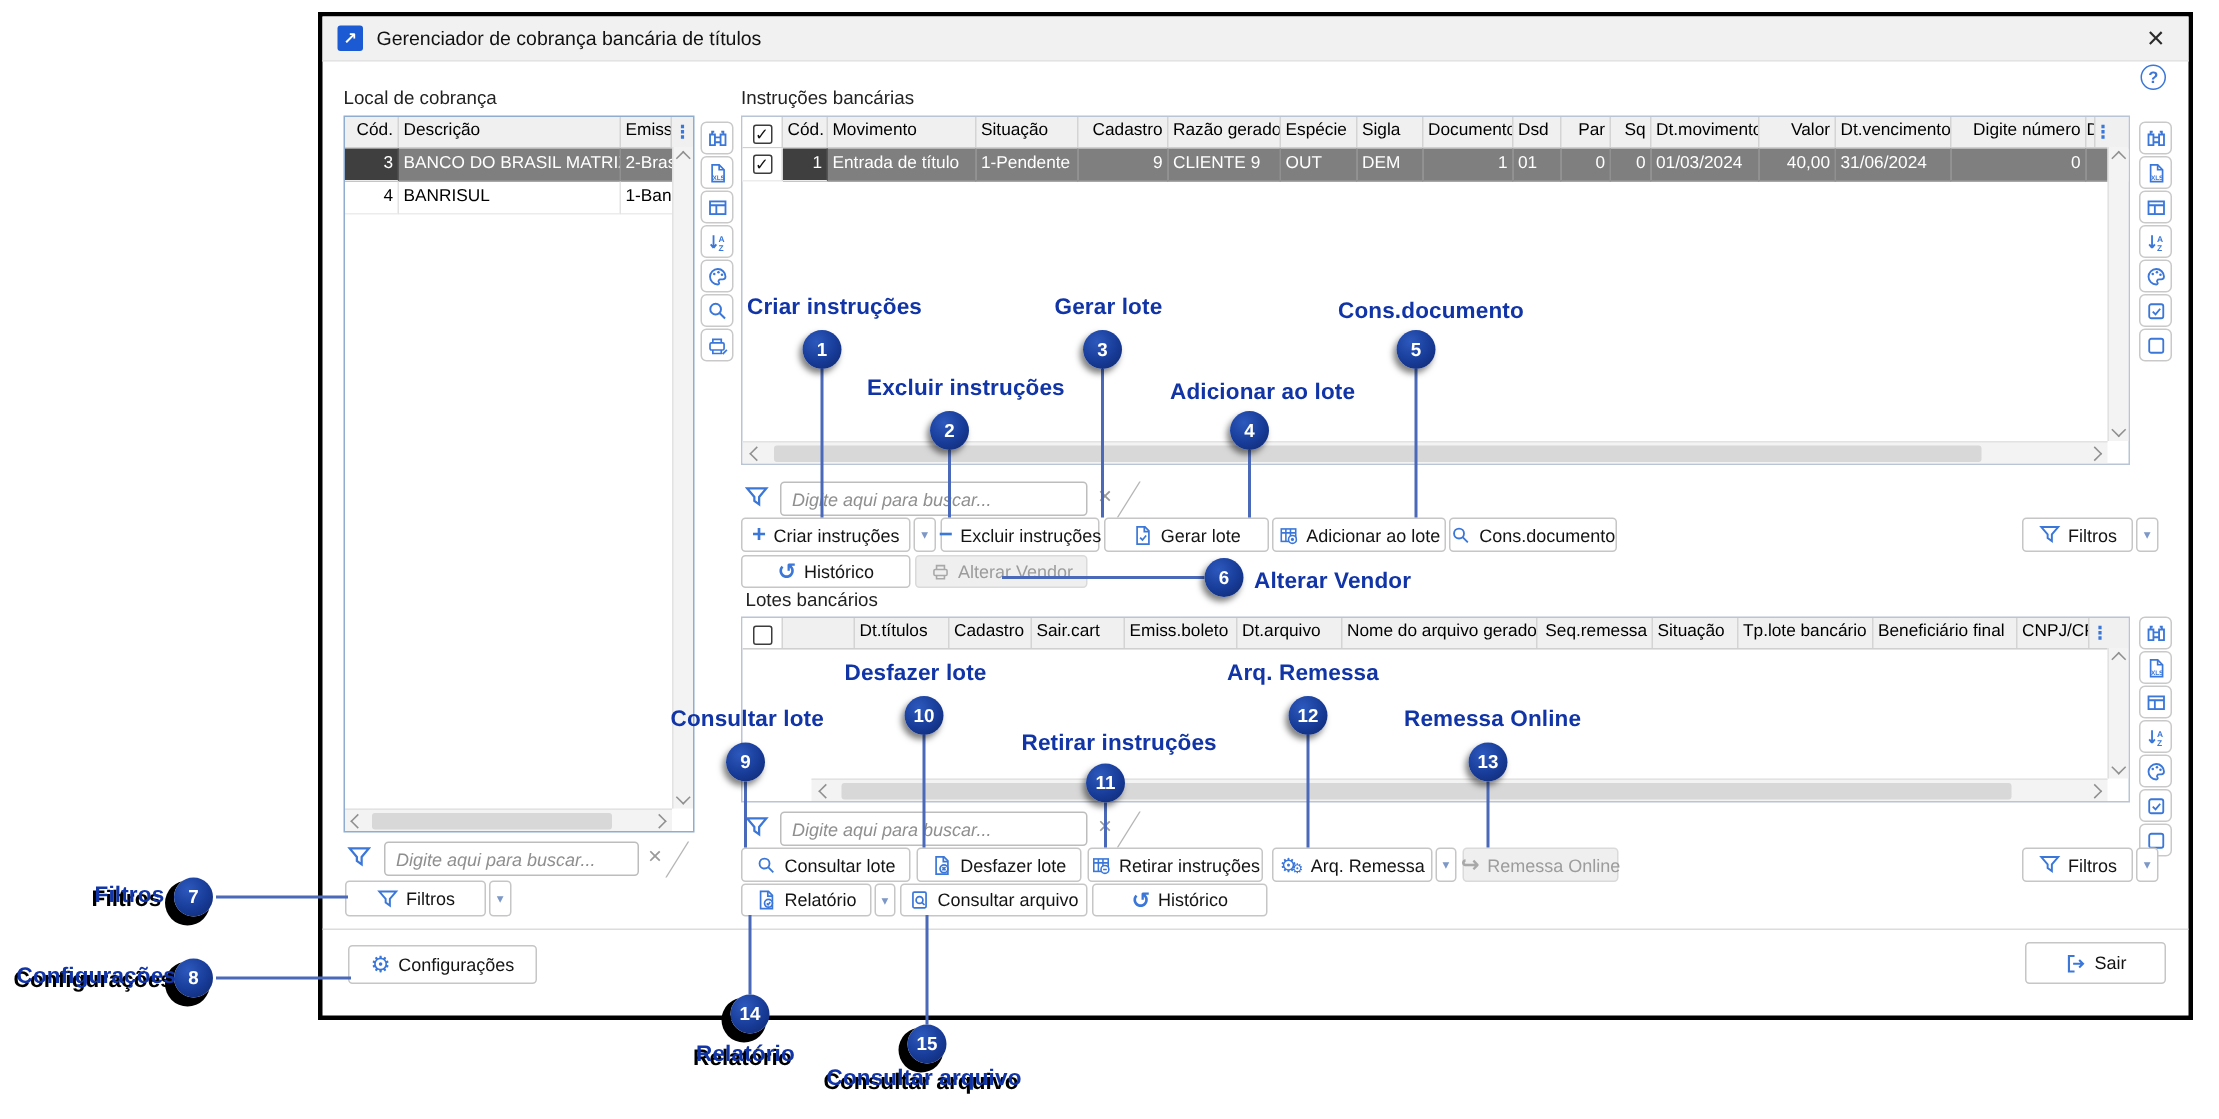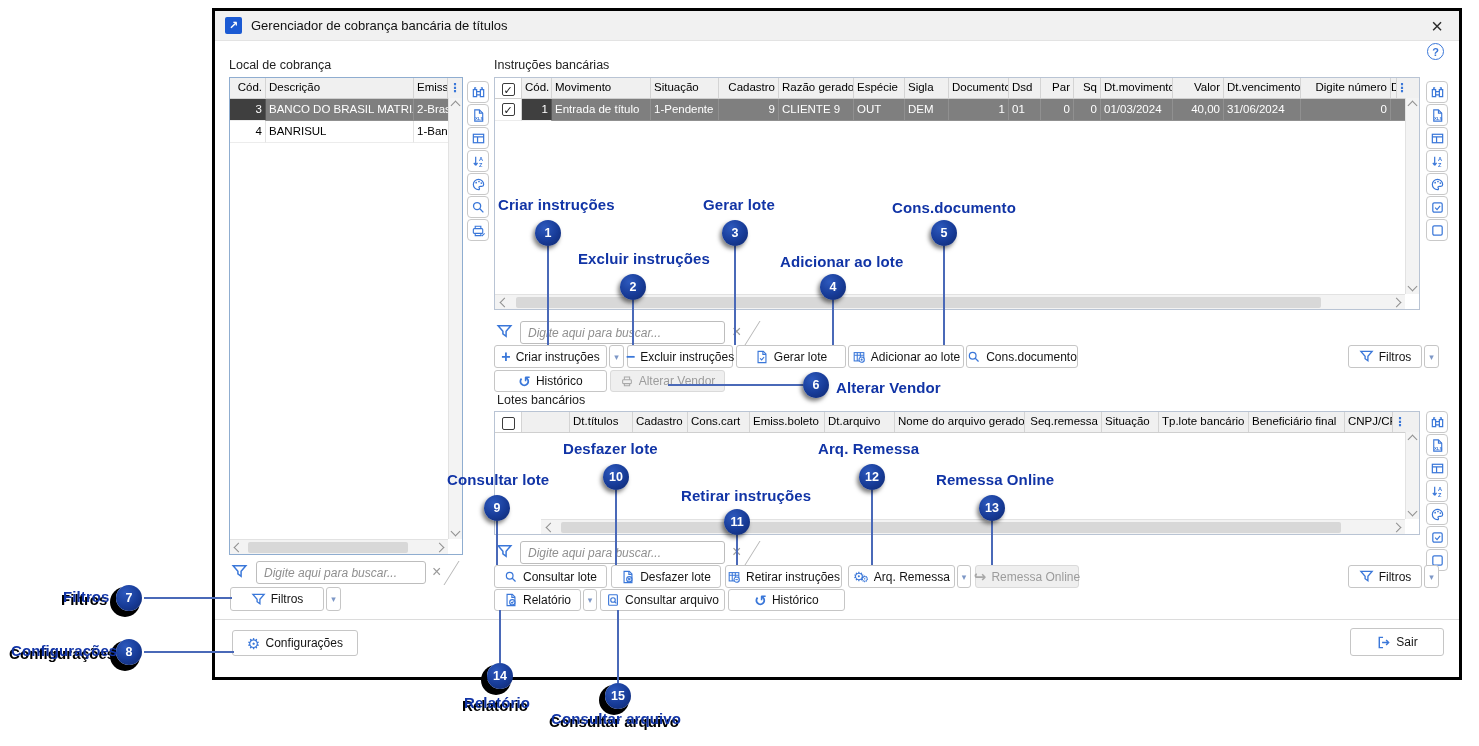--- a/index.html
+++ b/index.html
@@ -370,21 +370,21 @@
     <span class="seclab" style="left:282px;top:382px">Lotes bancários</span>
 
     <div class="tbl gray" style="left:279px;top:400px;width:926px;height:124px">
       <div class="thead">
         <div class="th cell-ck" style="width:27px;border-bottom:none">
             <span class="ckb"></span>
           </div>
         <div class="th" style="width:48px"></div>
         <div class="th" style="width:63px">Dt.títulos</div>
         <div class="th" style="width:55px">Cadastro</div>
-        <div class="th" style="width:62px">Cons.cart</div>
+        <div class="th" style="width:62px">Sair.cart</div>
         <div class="th" style="width:75px">Emiss.boleto</div>
         <div class="th" style="width:70px">Dt.arquivo</div>
         <div class="th" style="width:130px">Nome do arquivo gerado</div>
         <div class="th r" style="width:77px">Seq.remessa</div>
         <div class="th" style="width:57px">Situação</div>
         <div class="th" style="width:90px">Tp.lote bancário</div>
         <div class="th" style="width:96px">Beneficiário final</div>
         <div class="th r" style="width:48px">CNPJ/CPF</div>
         <div class="th menu3" style="width:14px">⋮</div>
       </div>

